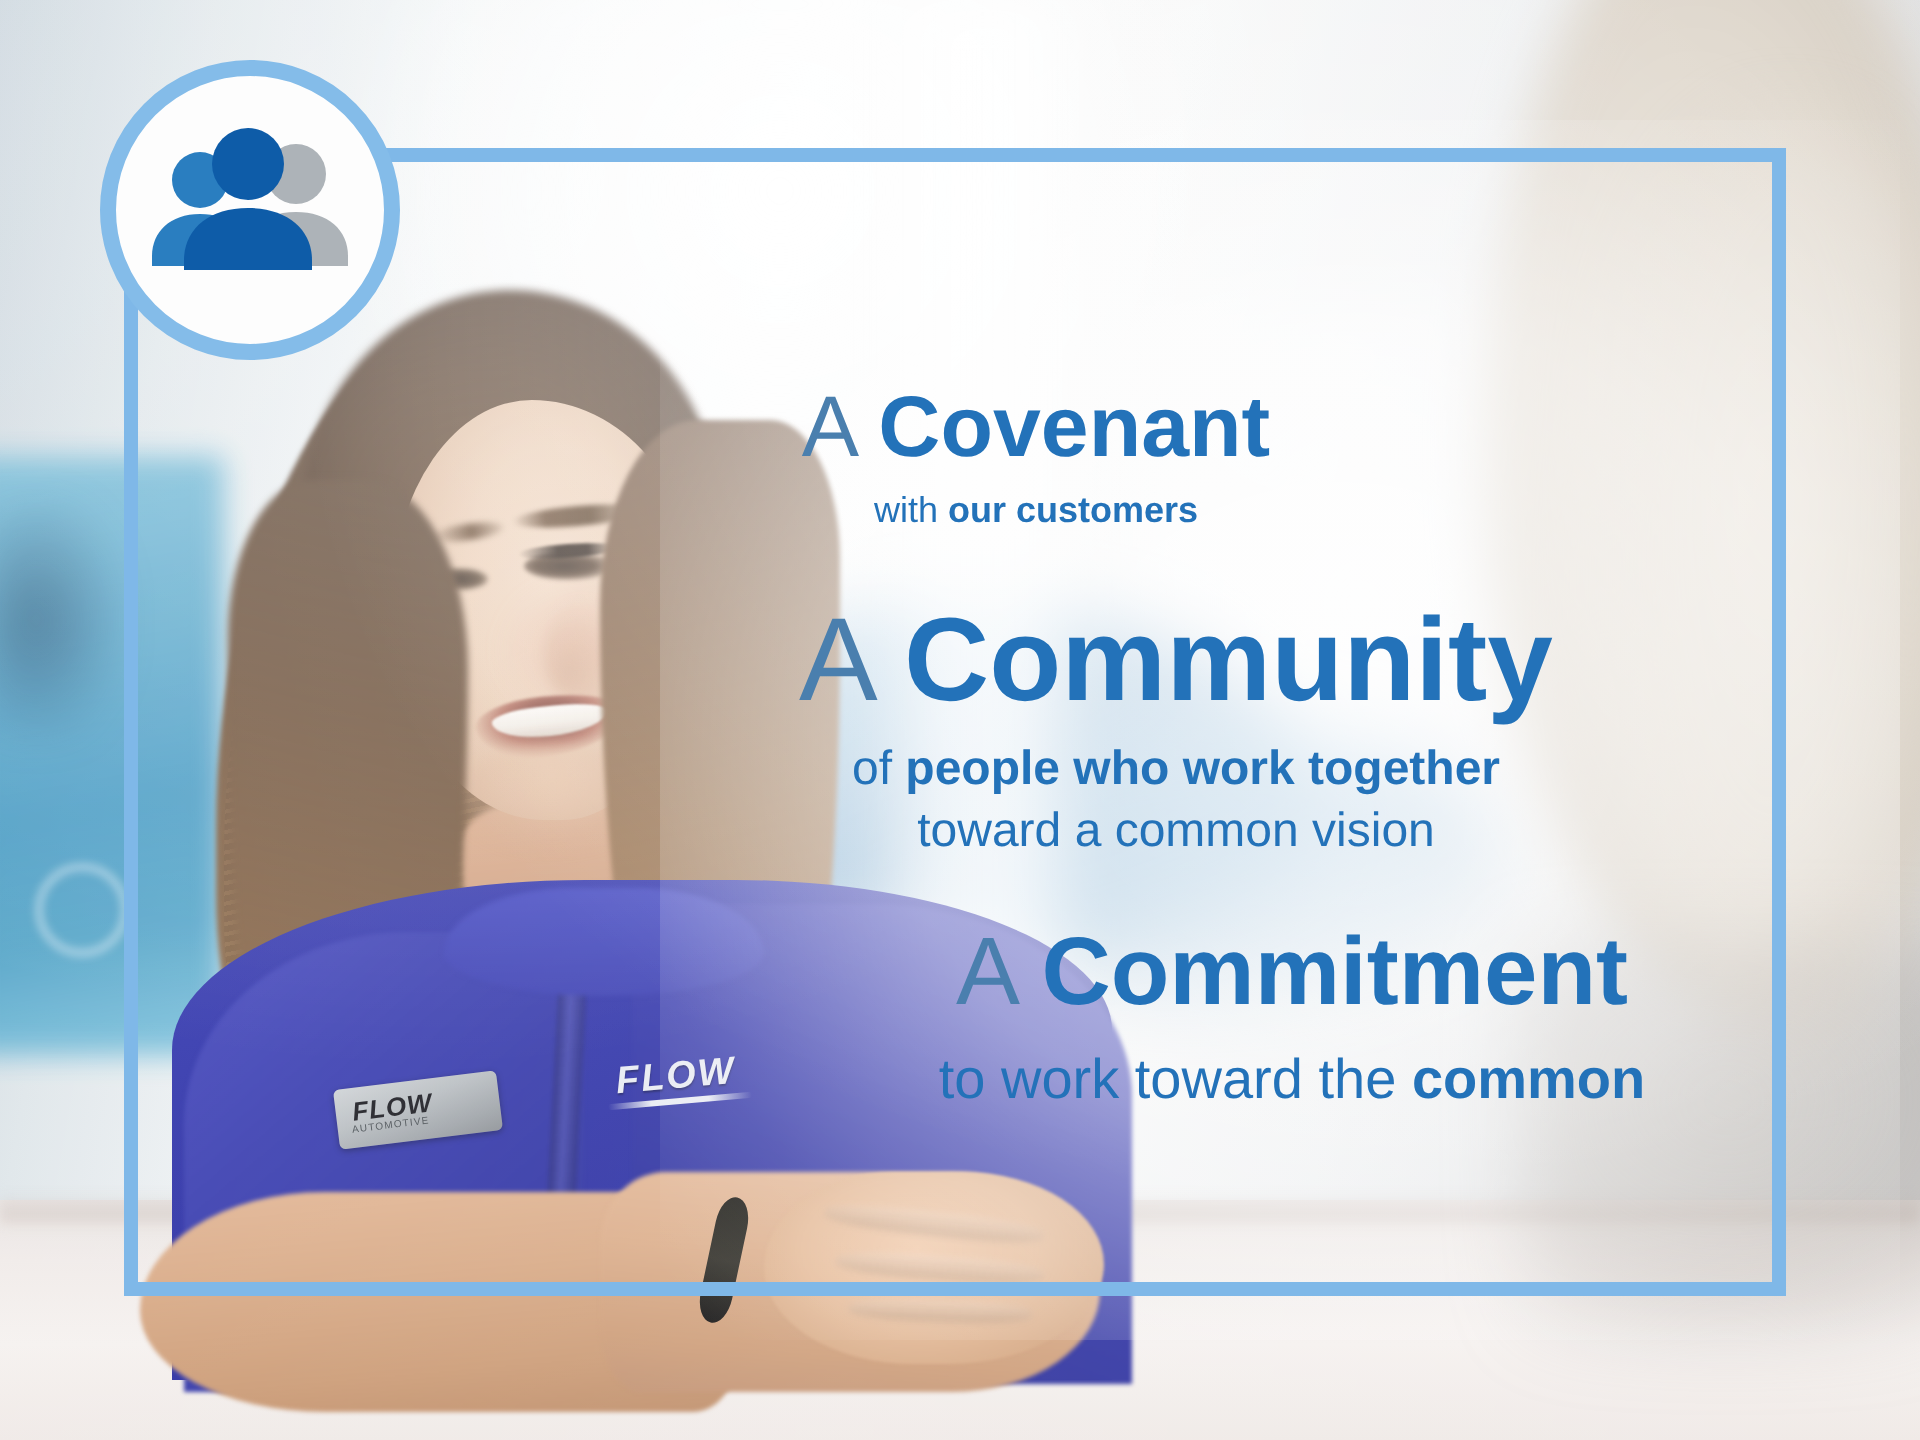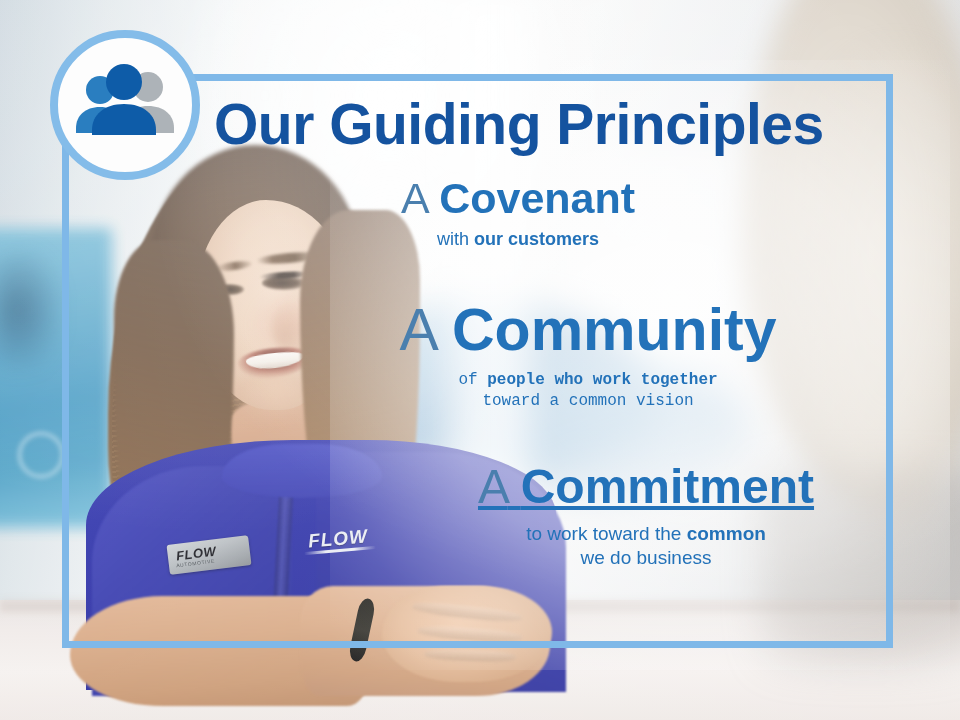--- a/index.html
+++ b/index.html
@@ -450,33 +450,33 @@
   }
   .p-head .key { font-weight: 700; }
   .p-sub {
     color: #2372b9;
     line-height: 1.26;
     font-weight: 400;
   }
   .p-sub b { font-weight: 700; }
 
   
-  .pr1 { left: 318px; top: 176px; width: 400px; }
+  .pr1 { left: 318px; top: 192px; width: 400px; }
   .pr1 .p-head { font-size: 43px; }
   .pr1 .p-sub { font-size: 18px; margin-top: 7px; }
 
   
   .pr2 { left: 362px; top: 300px; width: 452px; }
   .pr2 .p-head { font-size: 59px; }
-  .pr2 .p-sub { font-size: 16px; margin-top: 9px; font-family: Liberation Mono, monospace; }
+  .pr2 .p-sub { font-size: 24px; margin-top: 9px; }
 
   
   .pr3 { left: 420px; top: 462px; width: 452px; }
-  .pr3 .p-head { font-size: 48px; text-decoration: underline; }
-  .pr3 .p-sub { font-size: 19px; margin-top: 10px; }
+  .pr3 .p-head { font-size: 48px; }
+  .pr3 .p-sub { font-size: 28px; margin-top: 10px; }
 </style>
 </head>
 <body>
 
 <div class="stage">
 
   <div class="photo">
     <div class="bg-room"></div>
     <div class="bg-window"></div>
     <div class="bg-window2"></div>
@@ -545,21 +545,20 @@
       <path d="M78 44 C94 44 104 53 104 66 L104 71 L52 71 L52 66 C52 53 62 44 78 44 Z" fill="#adb3b8"></path>
 
       <circle cx="30" cy="28" r="14" fill="#2a7ec0"></circle>
       <path d="M30 45 C45 45 54 54 54 66 L54 71 L6 71 L6 66 C6 54 15 45 30 45 Z" fill="#2a7ec0"></path>
 
       <circle cx="54" cy="20" r="18" fill="#0e5ca8"></circle>
       <path d="M54 42 C74 42 86 53 86 68 L86 73 L22 73 L22 68 C22 53 34 42 54 42 Z" fill="#0e5ca8"></path>
     </svg>
   </div>
 
-  <div class="title">Our Guiding Principles</div>
 
   <div class="principle pr1">
     <div class="p-head">
       <span class="art">A</span>
       <span class="key">Covenant</span>
     </div>
     <div class="p-sub">
         <div><span>with </span><b>our customers</b></div>
       </div>
   </div>
@@ -575,17 +574,16 @@
       </div>
   </div>
 
   <div class="principle pr3">
     <div class="p-head">
       <span class="art">A</span>
       <span class="key">Commitment</span>
     </div>
     <div class="p-sub">
         <div><span>to work toward the </span><b>common</b></div>
-        <div><span>we do business</span></div>
       </div>
   </div>
 
 </div>
 
 </body></html>

